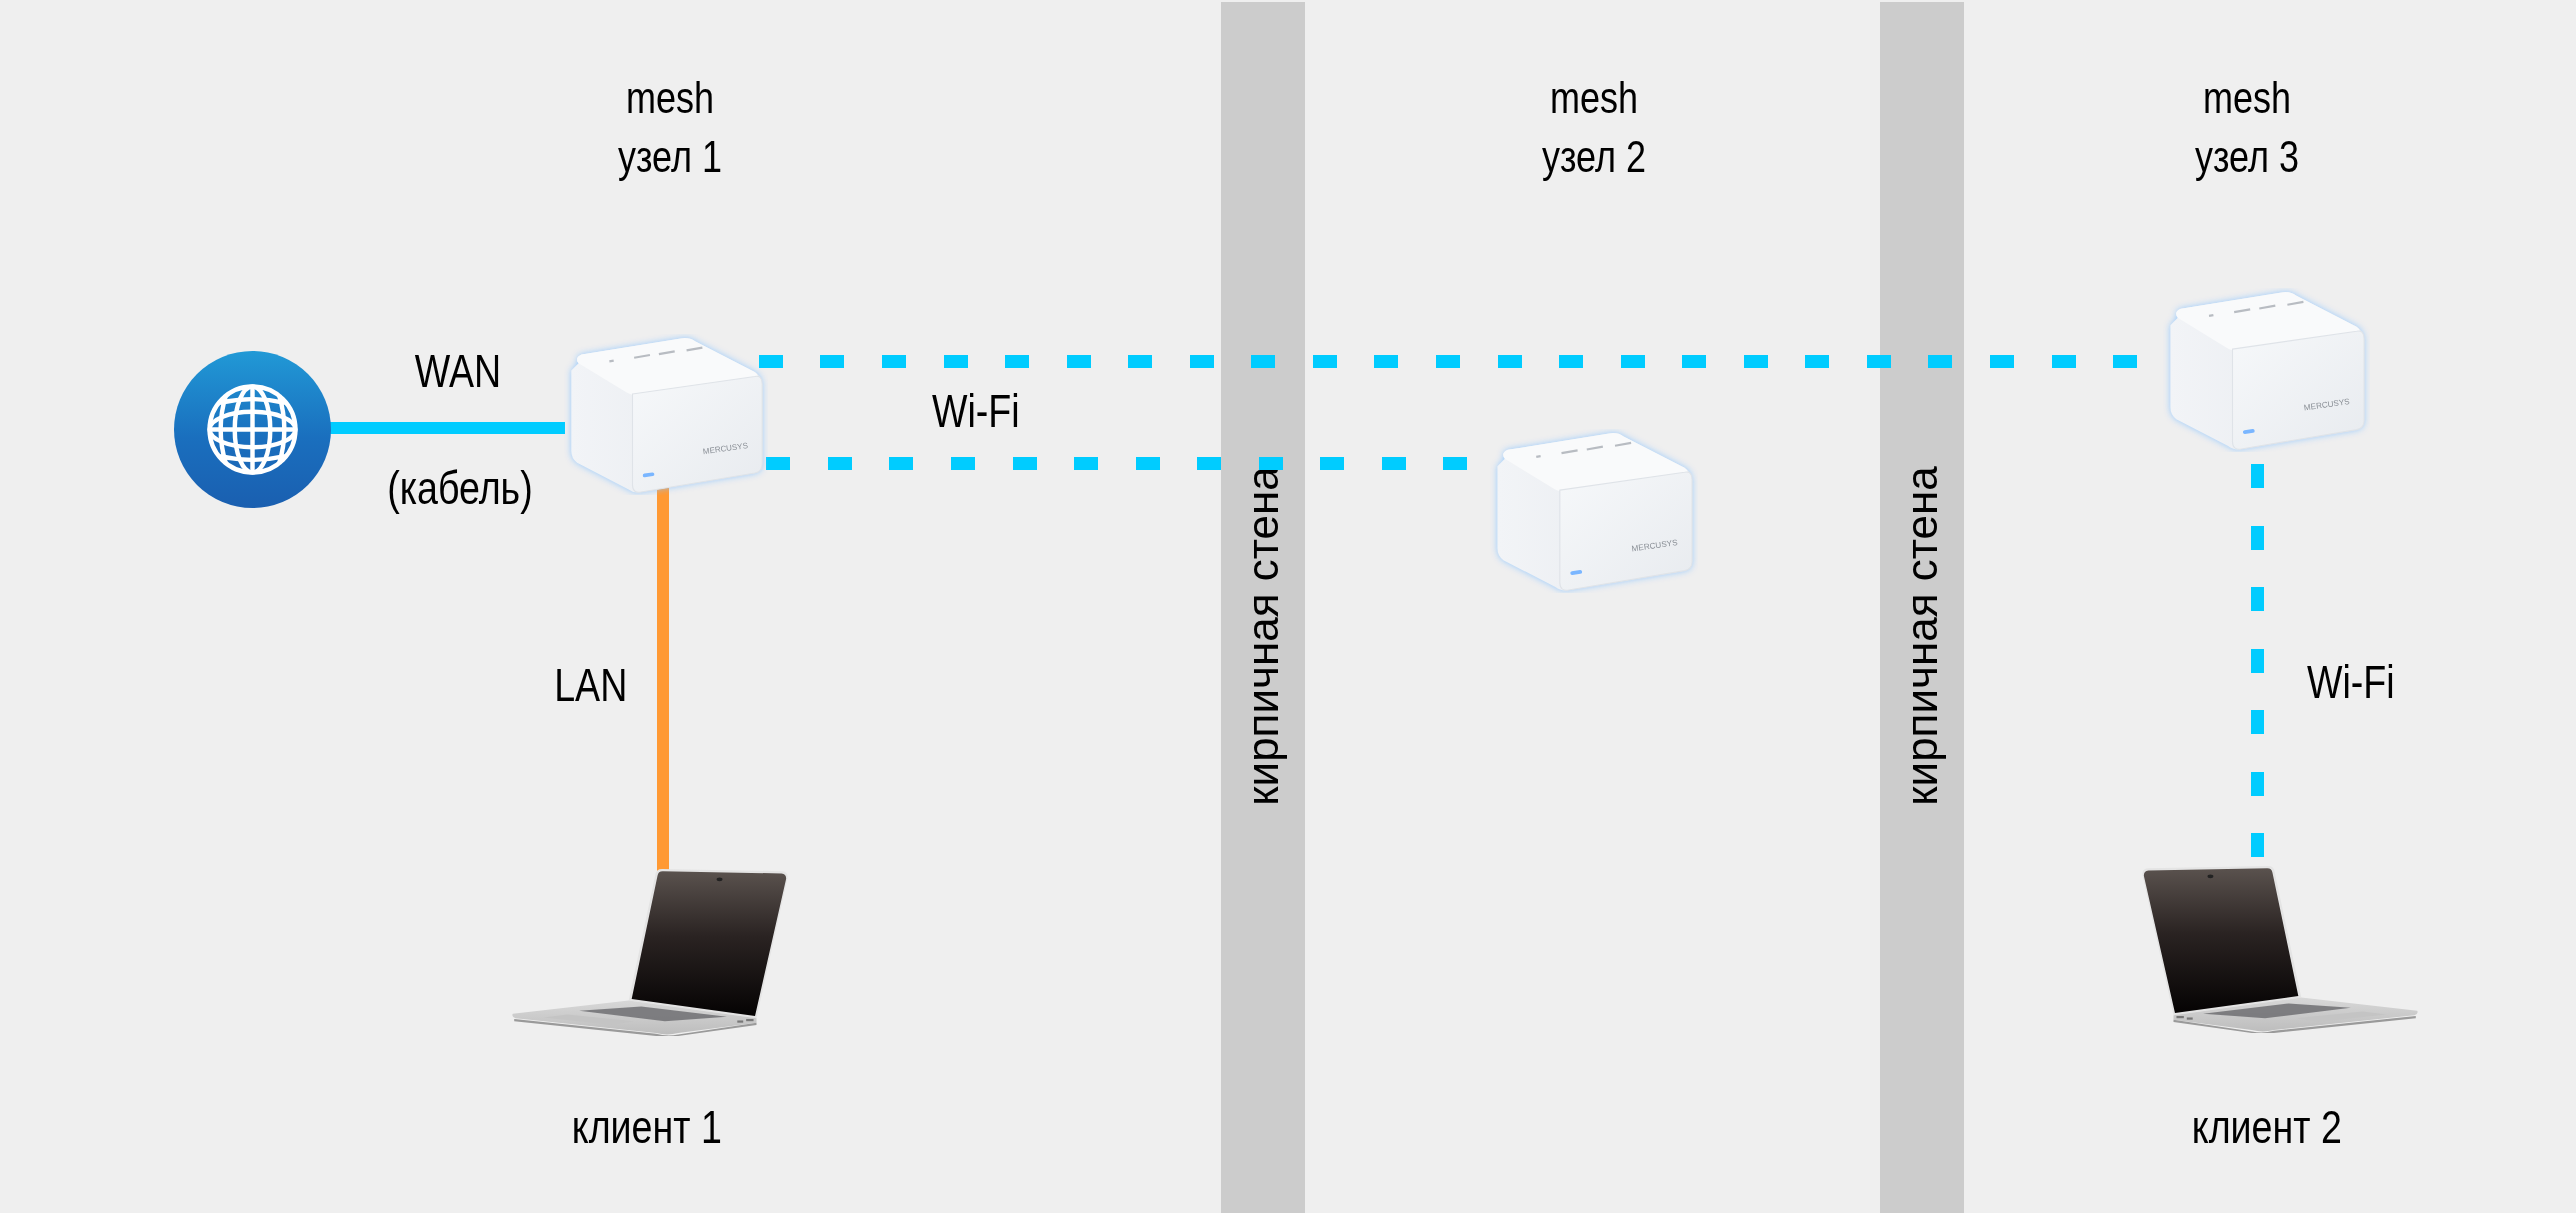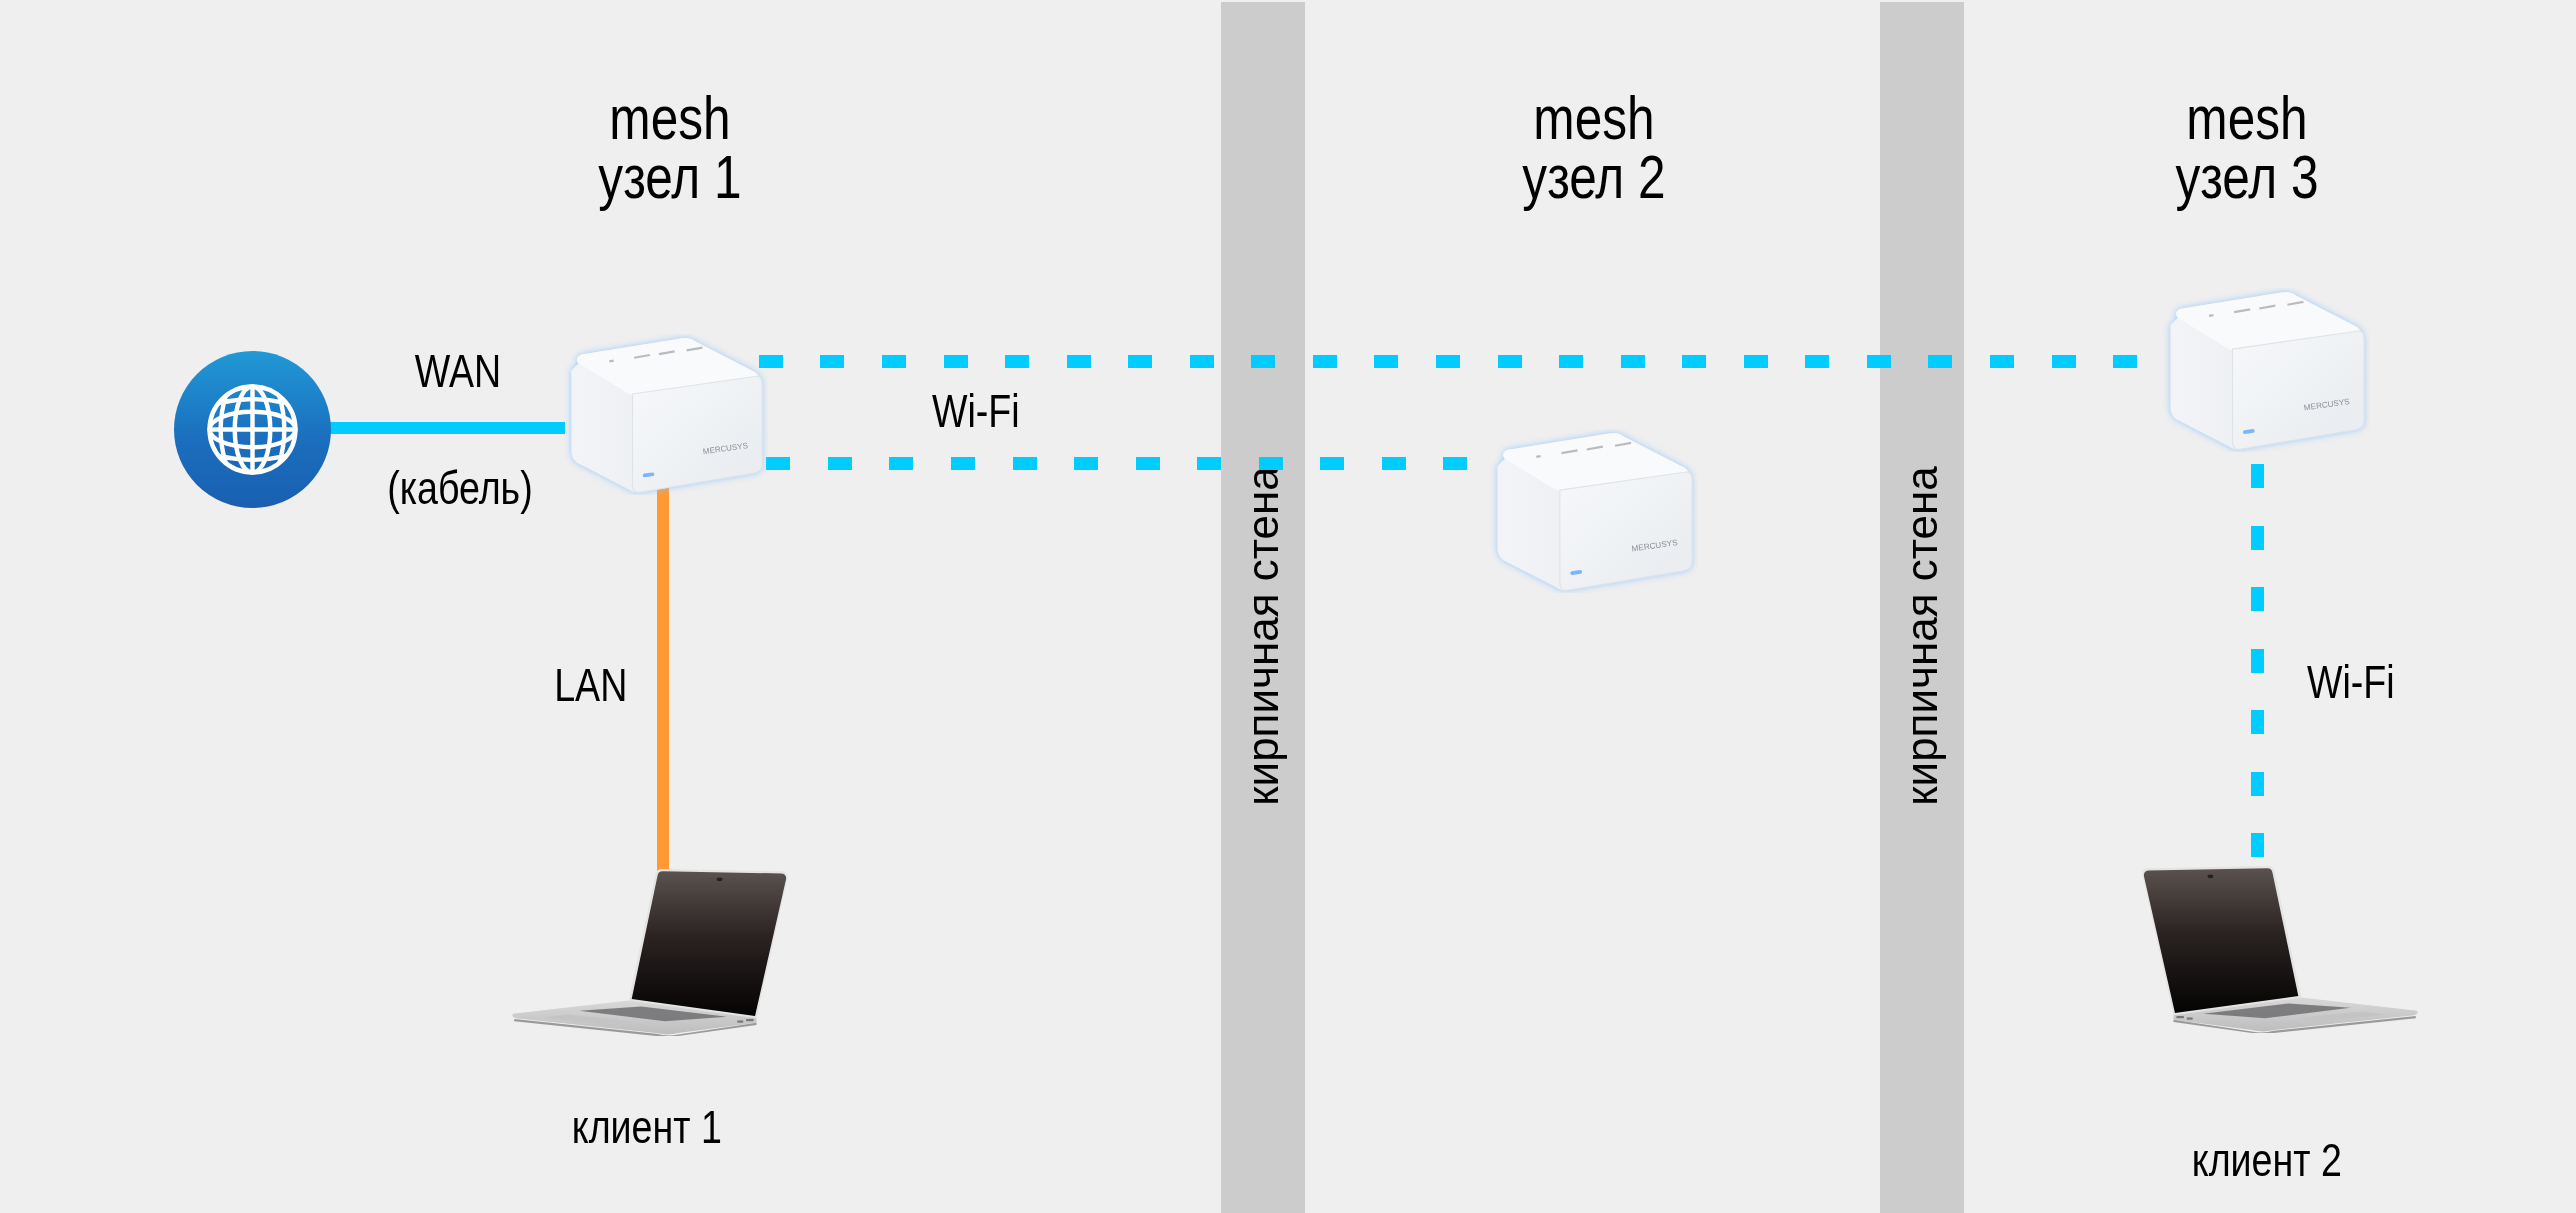--- a/index.html
+++ b/index.html
@@ -4,21 +4,21 @@
 <style>
   html, body { margin:0; padding:0; }
   body { width:2576px; height:1213px; background:#efefef; position:relative; overflow:hidden;
          font-family:"Liberation Sans", "DejaVu Sans", sans-serif; color:#000; }
   #stage { position:absolute; left:0; top:0; width:2576px; height:1213px; }
   .wall { position:absolute; top:1.5px; height:1212px; background:#cccccc; width:84px; }
   .wall-label { position:absolute; left:50%; top:0; transform-origin:center center;
                 white-space:nowrap; font-size:44px; line-height:1; }
   .lbl { position:absolute; font-size:47px; line-height:1; white-space:nowrap; text-align:center; }
   .lbl span.c { display:inline-block; transform:scaleX(0.8); transform-origin:center; }
-  .node-title { position:absolute; text-align:center; font-size:62px; line-height:59px; width:296px;margin-top:20px; }
+  .node-title { position:absolute; text-align:center; font-size:45px; line-height:59px; width:296px; }
   .node-title span { display:block; transform:scaleX(0.8); }
   .line { position:absolute; }
   .dash-h { position:absolute; height:12.6px; width:24.4px; background:#00ccff; }
   .dash-v { position:absolute; width:12.6px; height:24.4px; background:#00ccff; }
   .device { position:absolute; }
   .globe { position:absolute; }
 </style>
 </head>
 <body>
 
@@ -108,21 +108,21 @@
   </div>
   <div class="lbl" style="left:517px; top:661px; width:148px;text-decoration:underline;">
     <span class="c">LAN</span>
   </div>
   <div class="lbl" style="left:2277px; top:658px; width:148px;">
     <span class="c">Wi-Fi</span>
   </div>
   <div class="lbl" style="left:536px; top:1103px; width:222px;">
     <span class="c">клиент 1</span>
   </div>
-  <div class="lbl" style="left:2156px; top:1136px; width:222px;">
+  <div class="lbl" style="left:2156px; top:1103px; width:222px;">
     <span class="c">клиент 2</span>
   </div>
 
   <svg class="globe" style="left:174px; top:351px;" width="157" height="157" viewBox="0 0 212 212">
     <defs>
       <linearGradient id="gGlobe" x1="0" y1="0" x2="0" y2="1">
         <stop offset="0" stop-color="#2199d6"></stop>
         <stop offset="0.55" stop-color="#1a6fbe"></stop>
         <stop offset="1" stop-color="#1a5fb0"></stop>
       </linearGradient>

